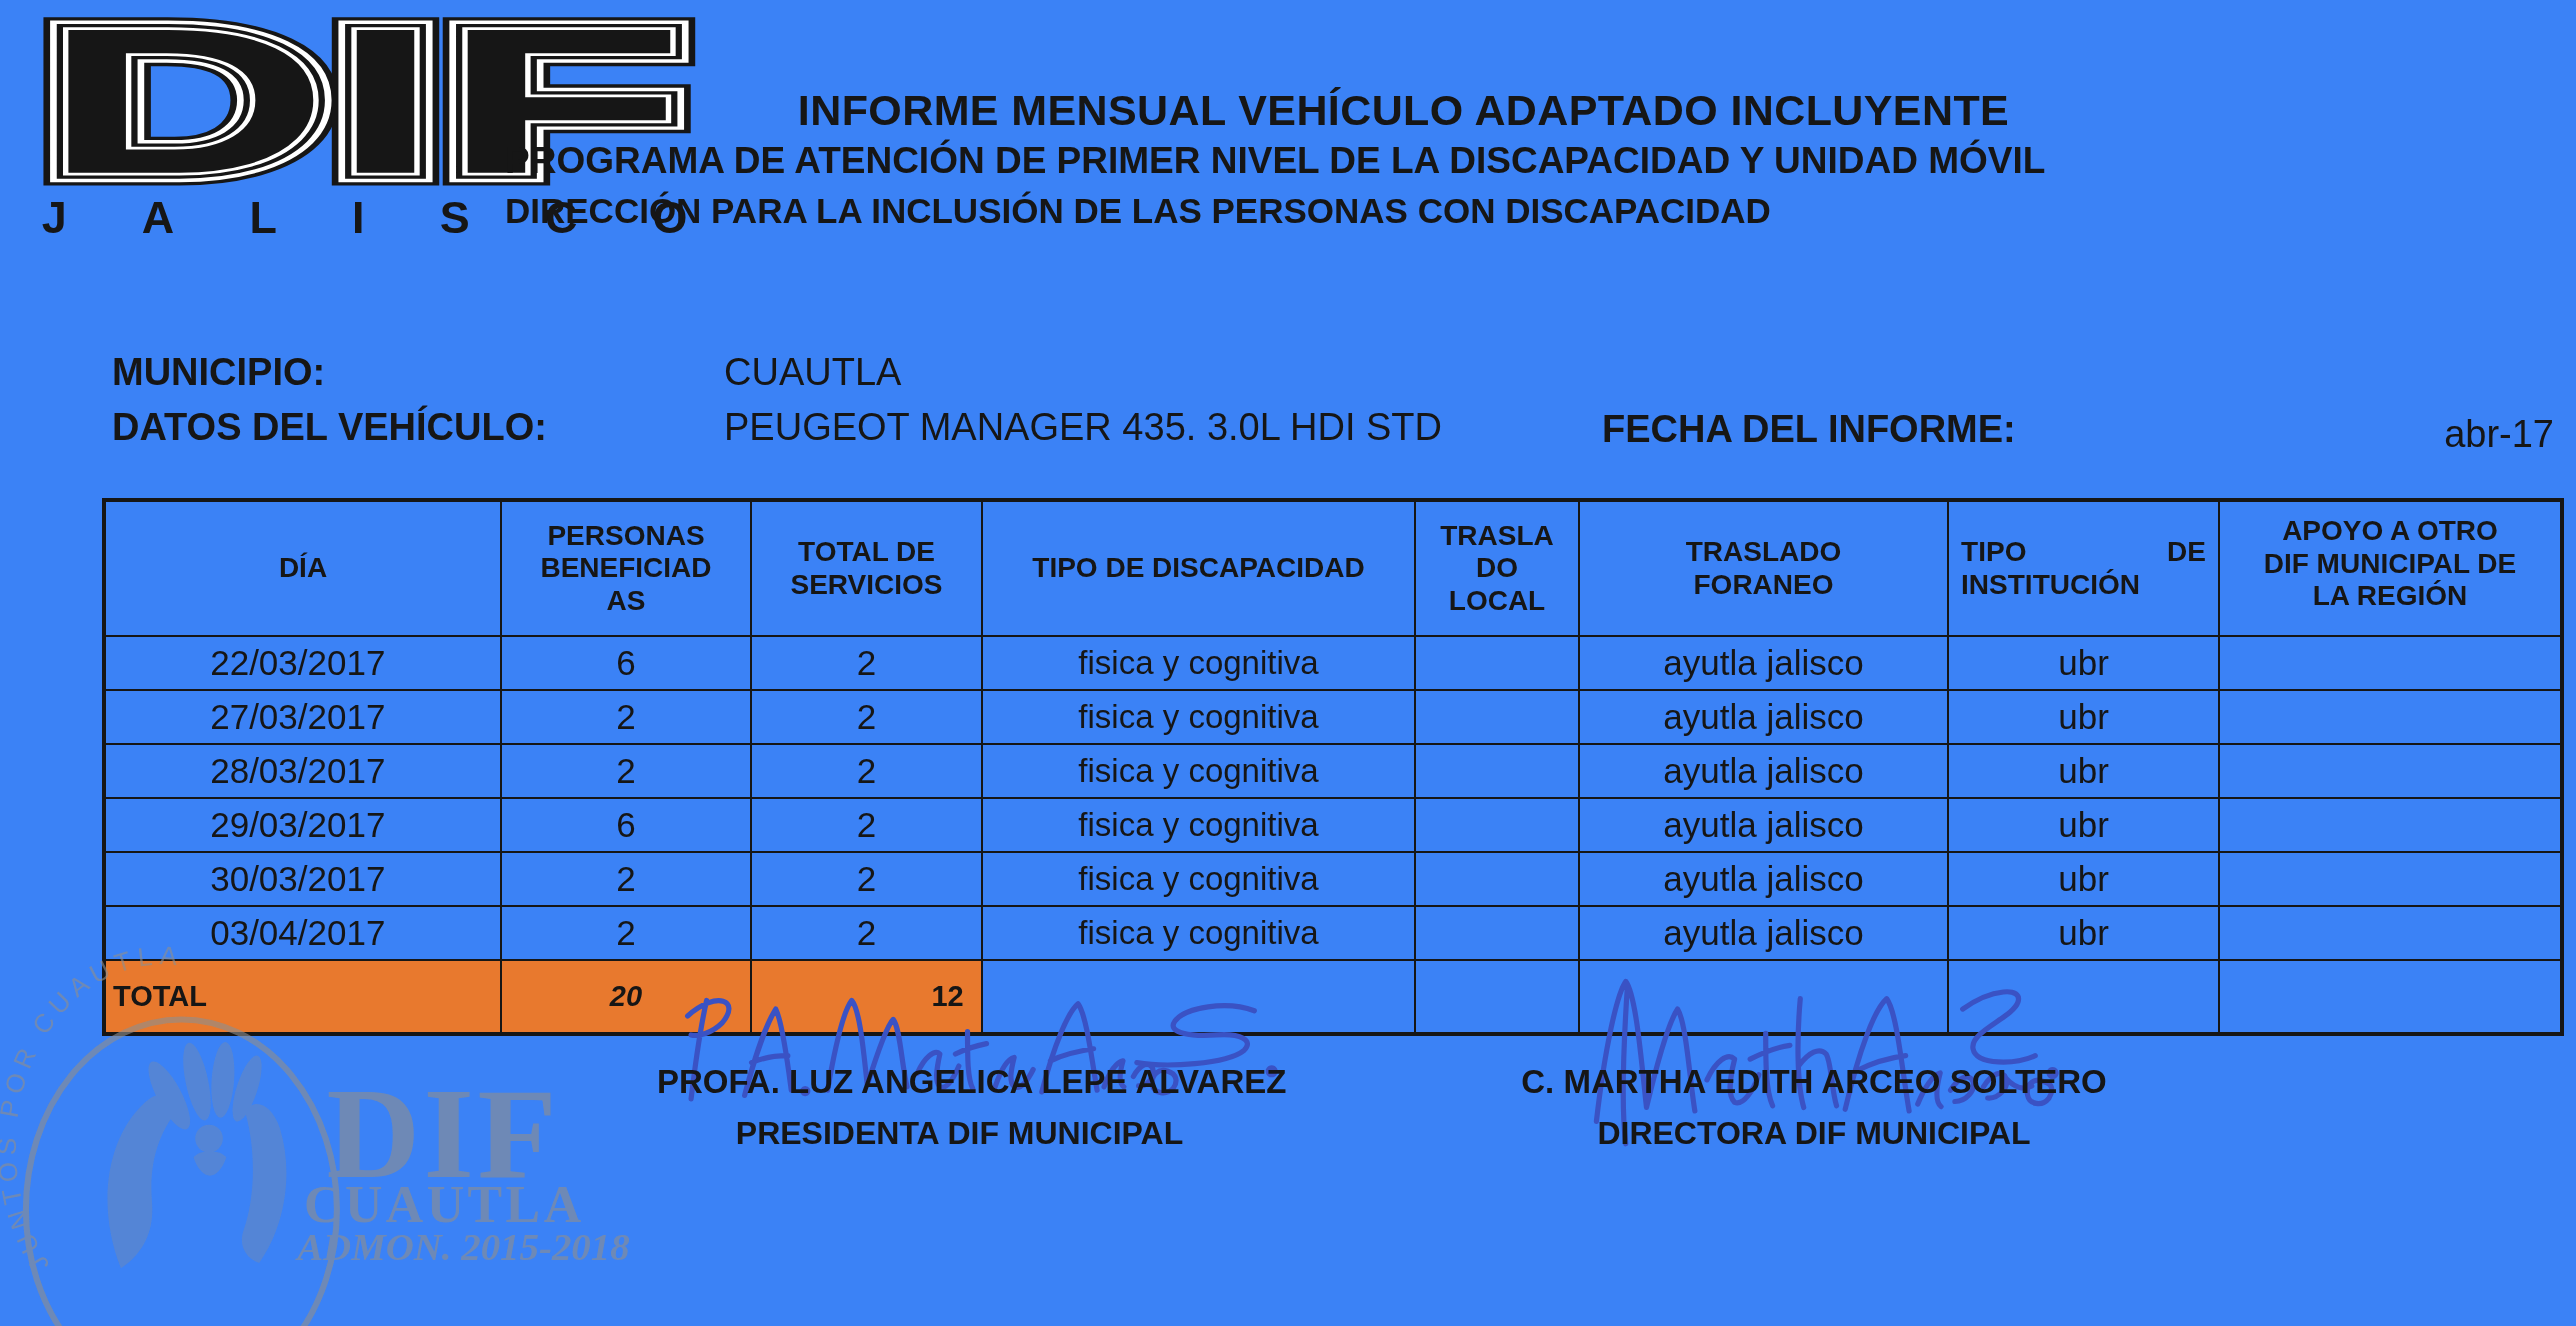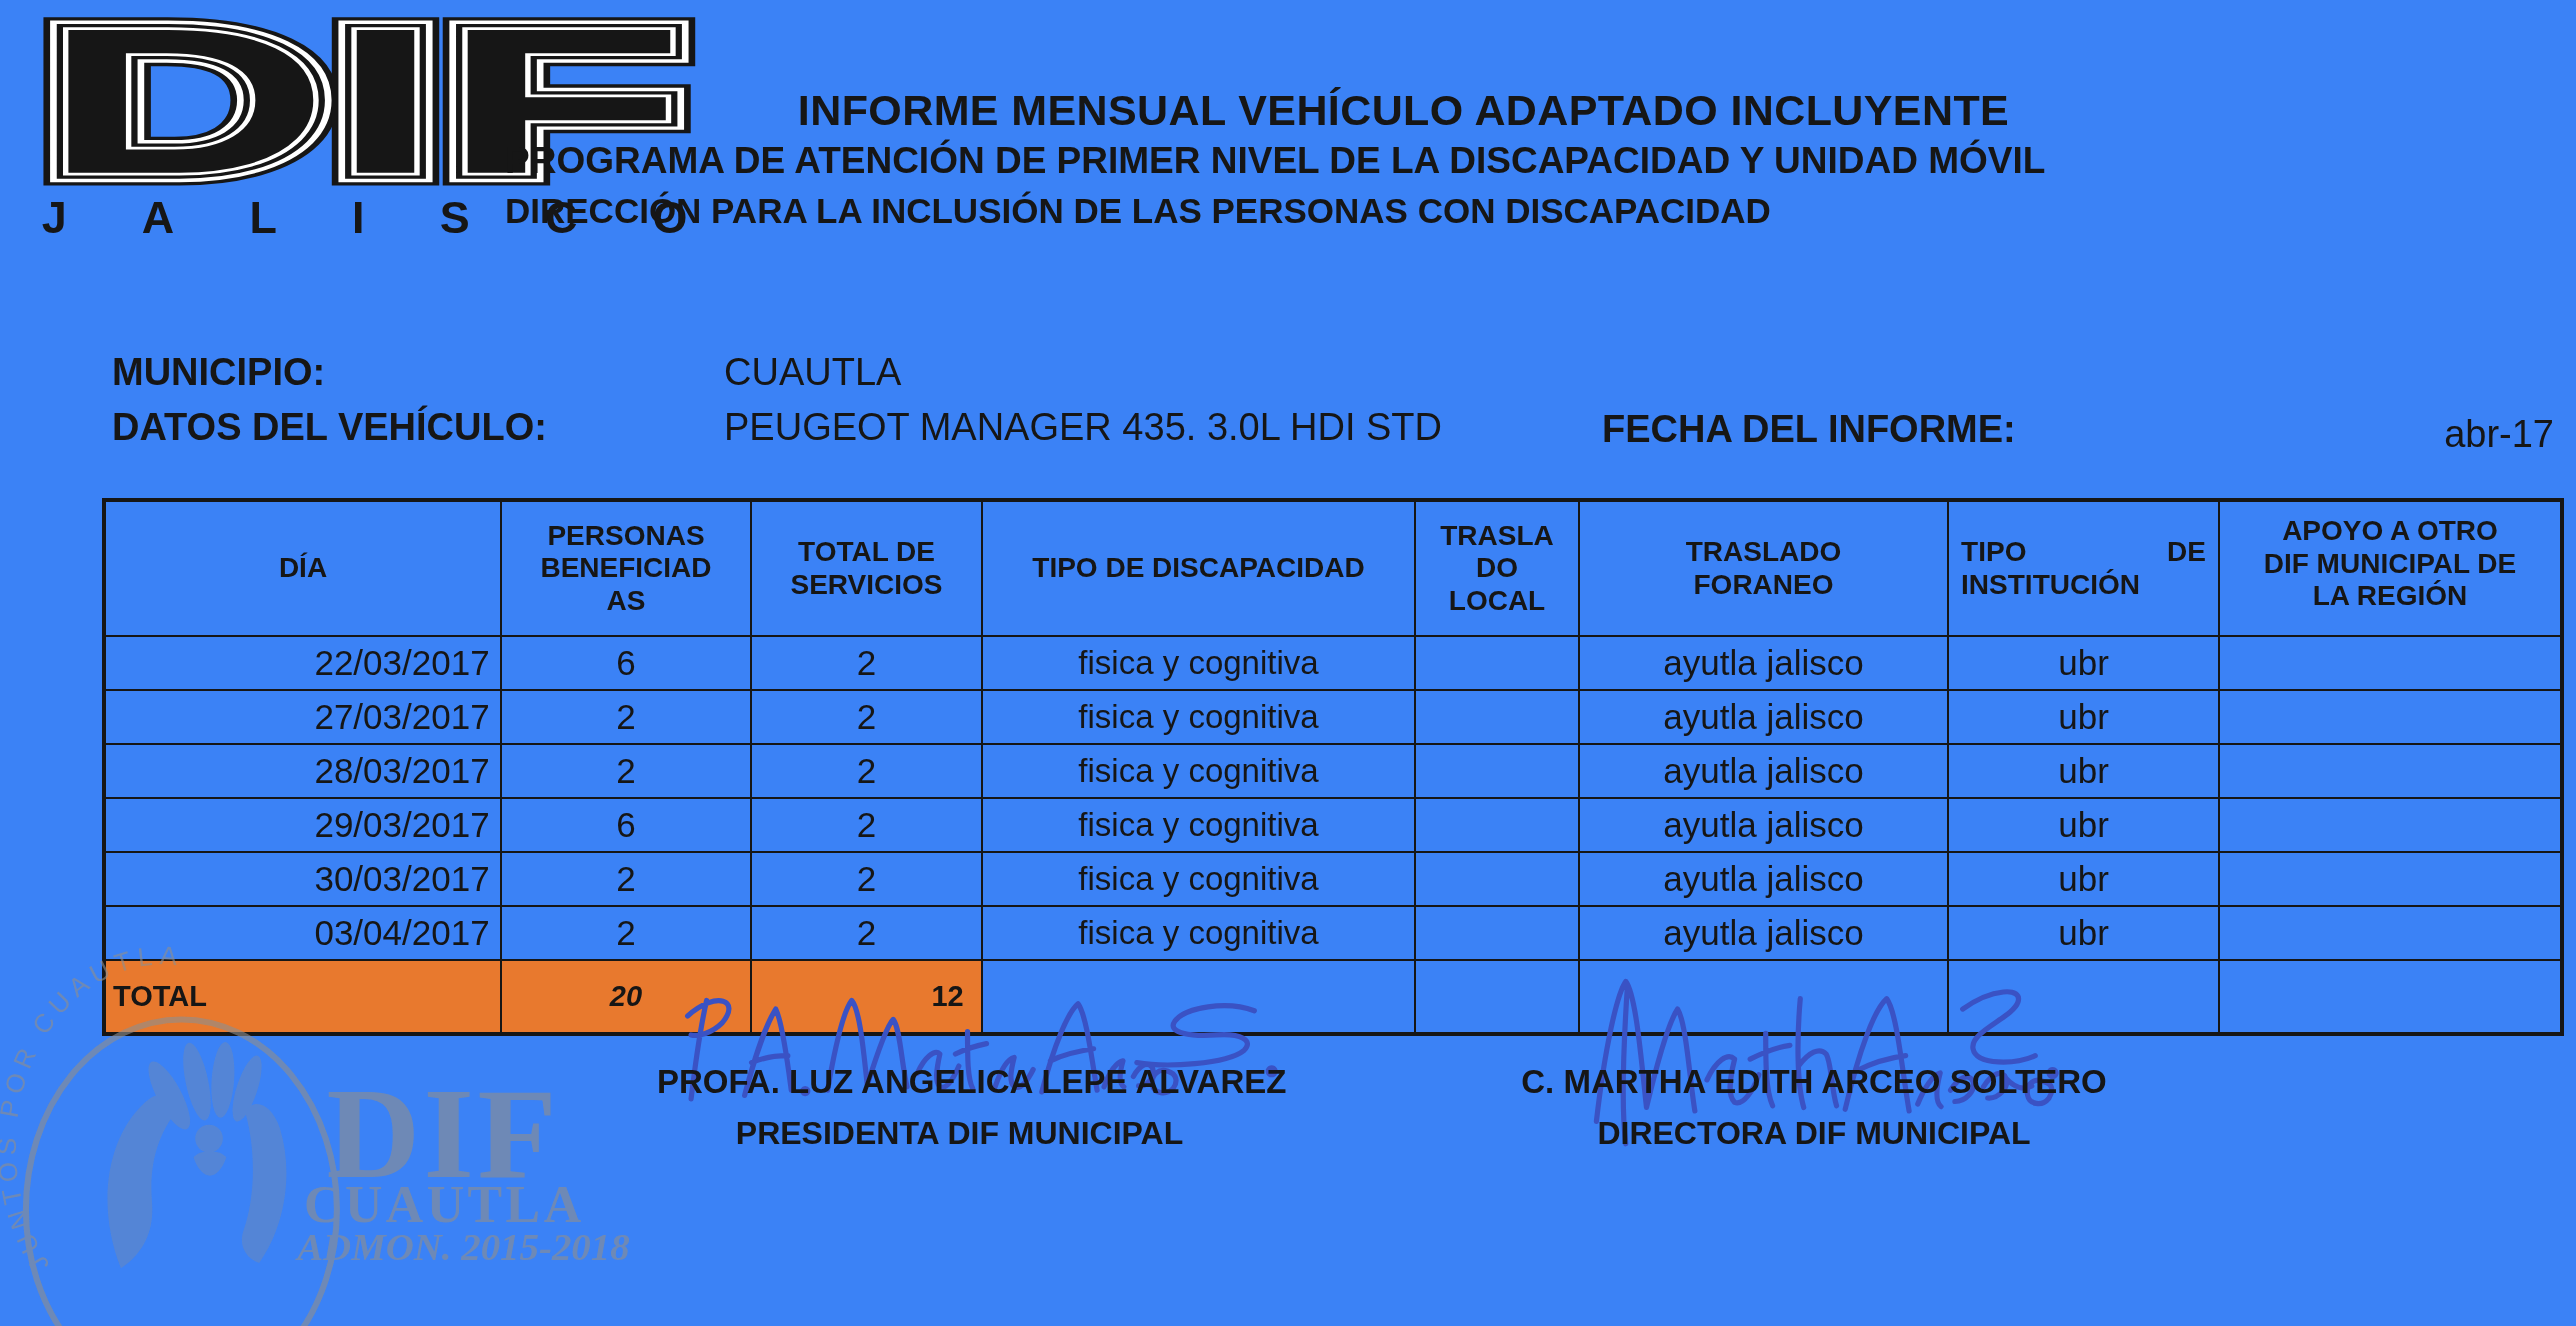--- a/index.html
+++ b/index.html
@@ -36,21 +36,21 @@
     height:133px;font-size:28px;font-weight:bold;line-height:1.16;
     text-align:center;vertical-align:middle;padding:0 3.5px;
   }
   .pre{white-space:pre-line;display:block;}
   .th-inst{vertical-align:middle;}
   .th-inst .just{display:flex;justify-content:space-between;padding:0 8.6px;}
   .th-inst .inst-l2{text-align:left;padding-left:8.6px;}
   .th-apoyo{vertical-align:top;}
   .th-apoyo .clip{margin-top:-9.5px;}
   .report-table tbody td{height:52px;font-size:35px;text-align:center;vertical-align:middle;}
-  .report-table tbody td.c-dia{text-align:right;padding-right:10.4px;}
+  .report-table tbody td.c-dia{padding-right:10.4px;}
   .report-table tbody td.c-discapacidad{font-size:33px;text-align:center;}
   .report-table tfoot td{height:71px;font-size:29px;font-weight:bold;vertical-align:middle;}
   .report-table tfoot td.orange{background:var(--orange);margin-top:16px;}
   .report-table tfoot td.f-label{text-align:left;padding-left:7px;}
   .report-table tfoot td.f-personas{text-align:center;font-style:italic;}
   .report-table tfoot td.f-servicios{text-align:right;padding-right:17.3px;}
   
   .overlay{position:absolute;left:0;top:0;pointer-events:none;}
   .ink{stroke:var(--ink);stroke-width:6;fill:none;stroke-linecap:round;stroke-linejoin:round;}
   .stamp-stroke{stroke:var(--stamp);fill:none;}

